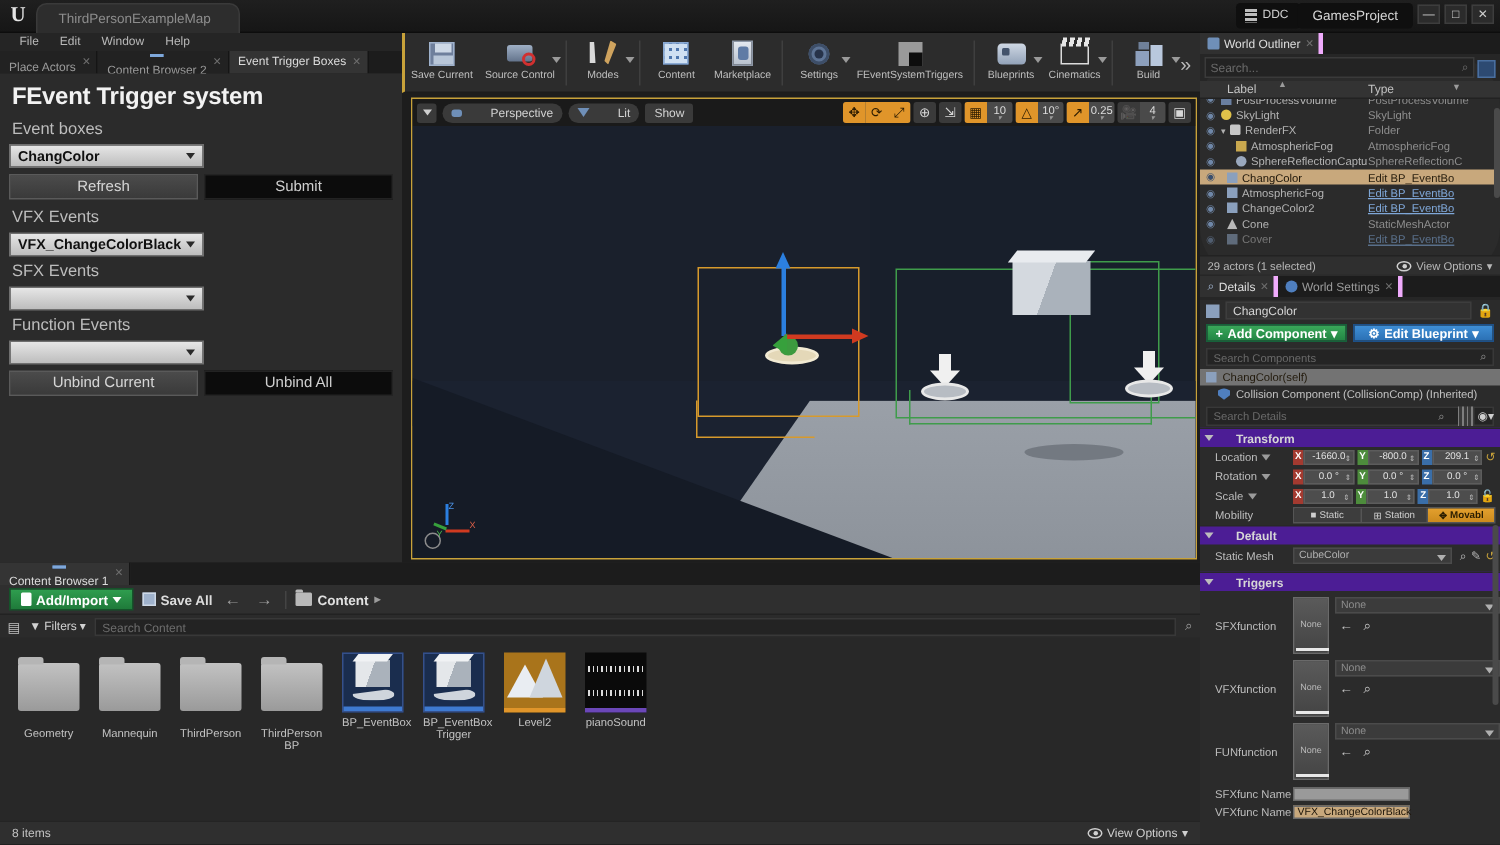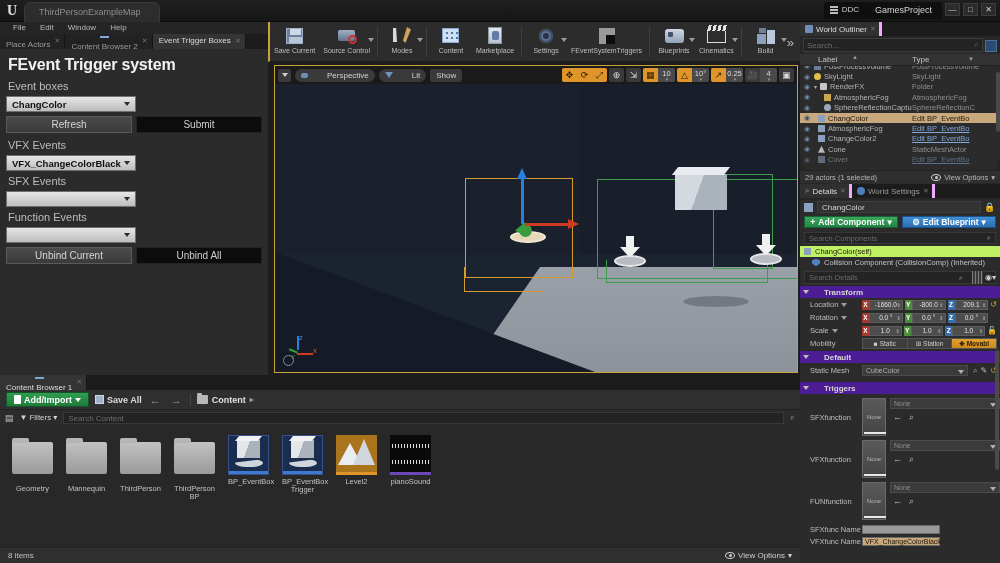--- a/index.html
+++ b/index.html
@@ -271,21 +271,21 @@
   .dbtns { height:16px; display:flex; gap:4px; padding:2px 4px; }
   .addcomp { flex:1; background:linear-gradient(#3aa85a,#228544); border:1px solid #17603a;
     color:#fff; font-size:8.5px; font-weight:bold; display:flex; align-items:center; justify-content:center; gap:3px; }
   .editbp { flex:1; background:linear-gradient(#3f8fd6,#2b70b4); border:1px solid #1d5088;
     color:#fff; font-size:8.5px; font-weight:bold; display:flex; align-items:center; justify-content:center; gap:3px; }
   .dsearch { height:12px; margin:2px 4px; background:#242424; border:1px solid #383838;
     display:flex; align-items:center; padding:0 4px; color:#6a6a6a; font-size:7.5px; }
   .dsearch .mag { margin-left:auto; color:#9b9b9b; }
   .comprow { height:11px; display:flex; align-items:center; gap:4px; padding-left:4px;
     font-size:7.5px; color:#c2c2c2; }
-  .comprow.sel { background:#bef264; color:#221a0c; }
+  .comprow.sel { background:#737373; color:#221a0c; }
   .shield { width:8px;height:8px;background:#4f7fbf;clip-path:polygon(50% 0,100% 22%,100% 62%,50% 100%,0 62%,0 22%);}
   .dsearch2 { height:13px; margin:3px 4px 1px 4px; background:#242424; border:1px solid #383838;
     display:flex; align-items:center; padding:0 4px; color:#6a6a6a; font-size:7.5px; position:relative; }
   .dsearch2 .tools { position:absolute; right:-1px; top:-1px; display:flex; gap:2px; align-items:center; }
   .tgl { width:11px;height:13px;background:#3a3a3a;
     background-image:repeating-linear-gradient(90deg,#7e7e7e 0 1px,transparent 1px 3px);}
   .sect { height:13px; background:#4c1d95; display:flex; align-items:center; gap:16px;
     padding-left:4px; font-size:8px; color:#d6d6d6; font-weight:bold; border-top:1px solid #282828;}
   .tri { width:0;height:0;border-top:3.5px solid transparent;border-bottom:3.5px solid transparent;border-left:4px solid #bdbdbd;
     transform:rotate(90deg); }

